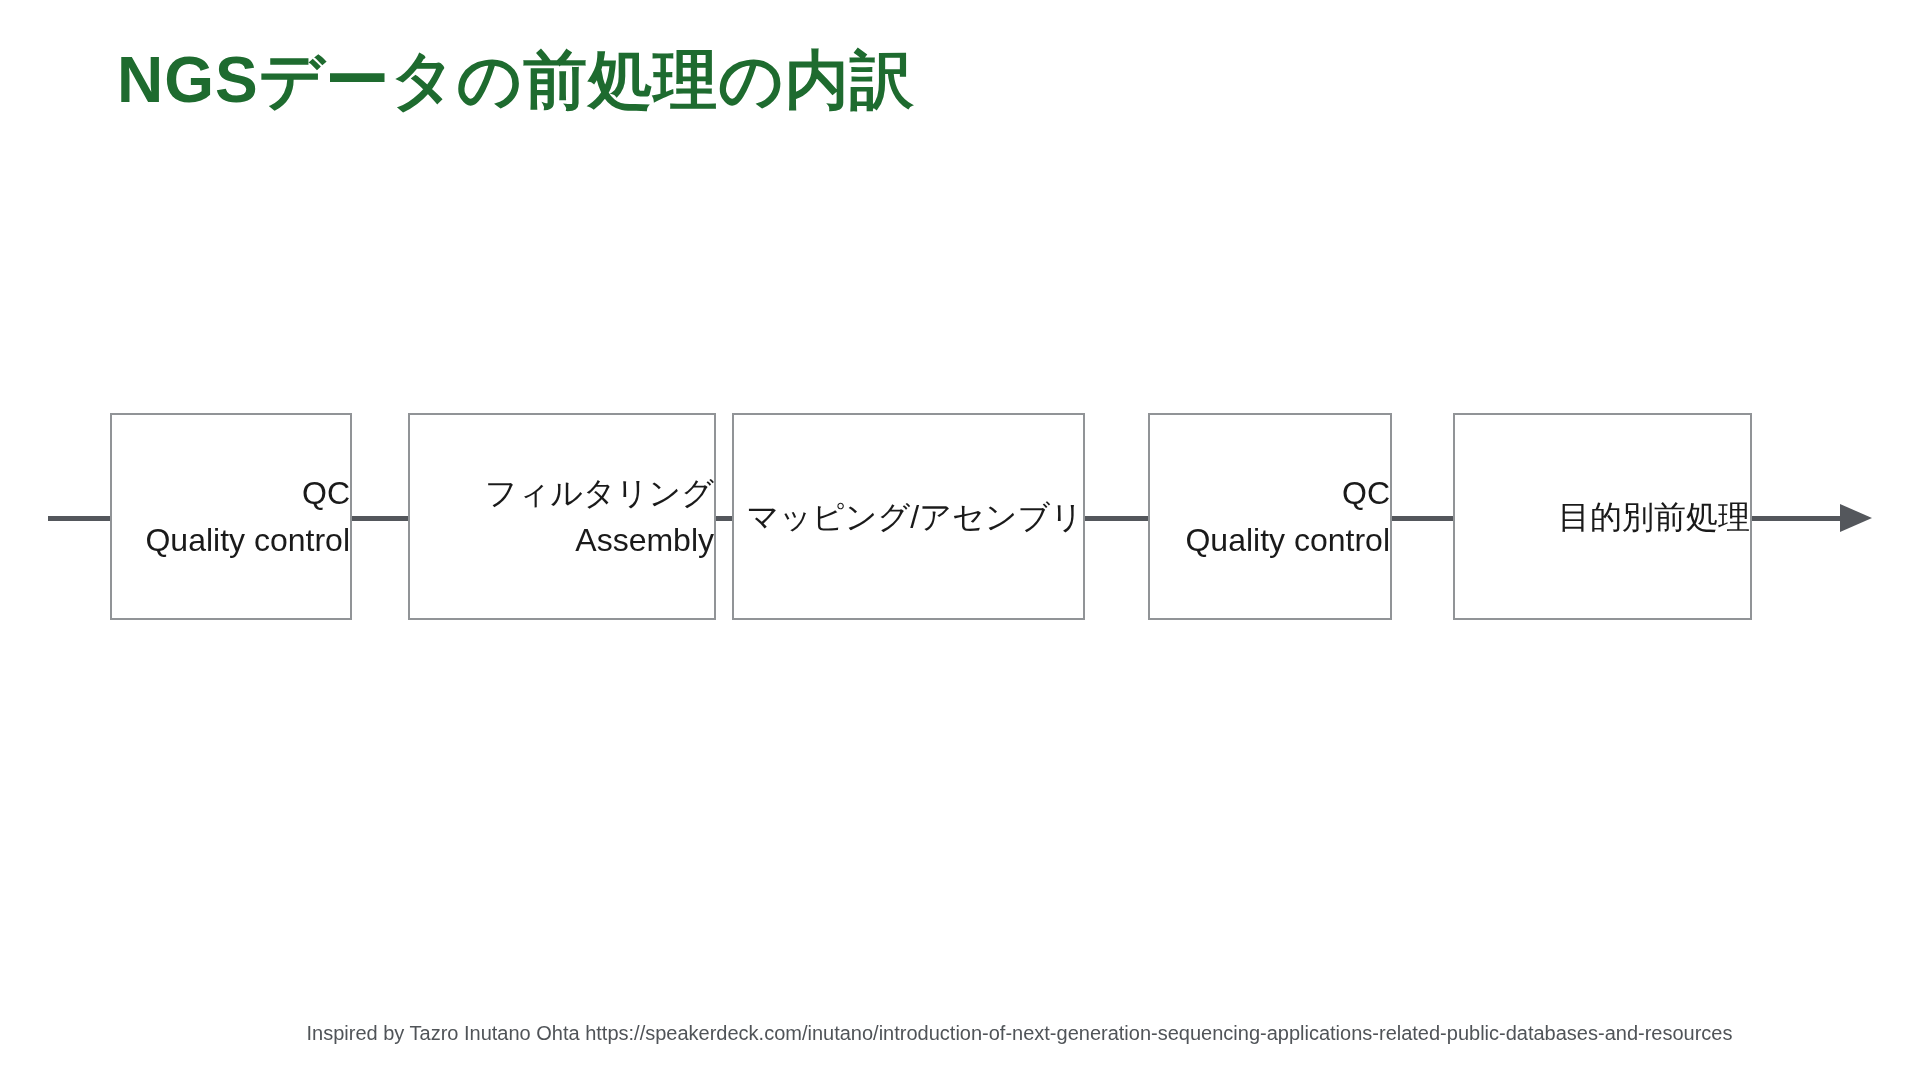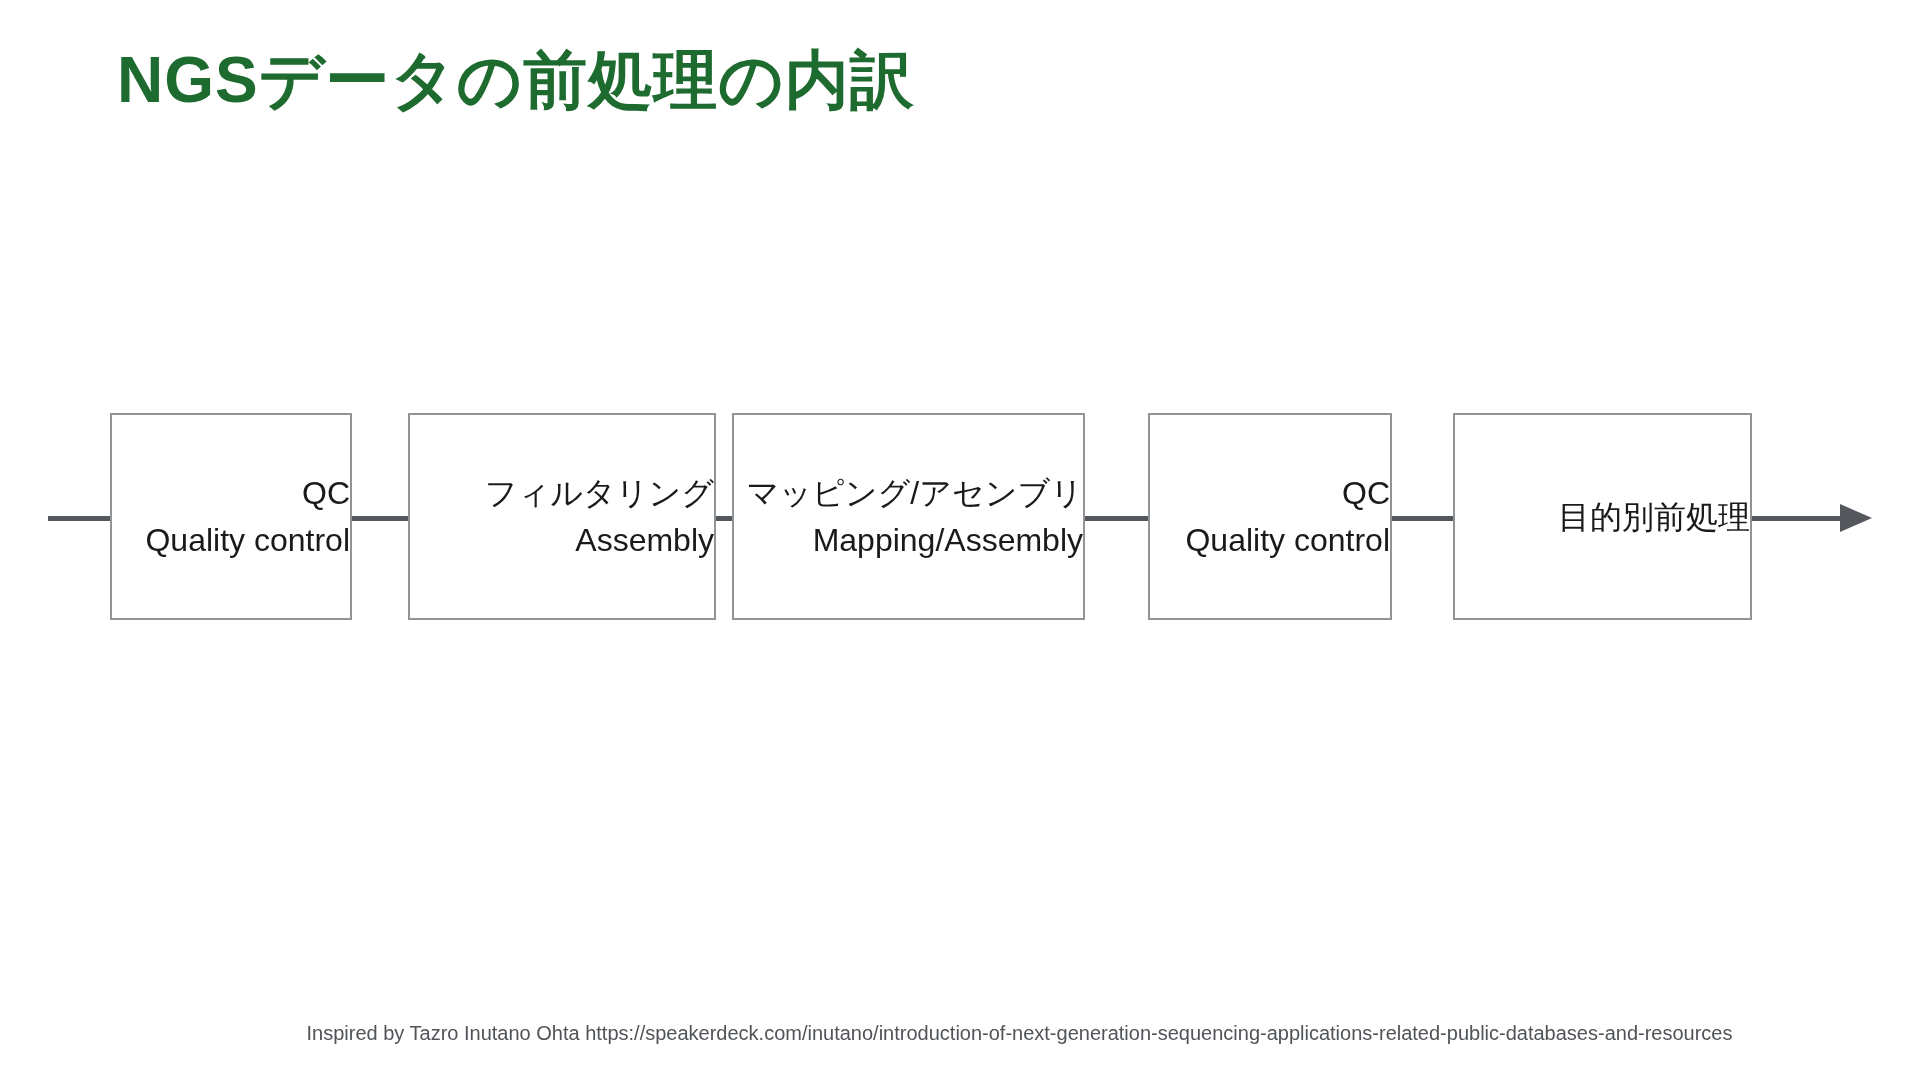--- a/index.html
+++ b/index.html
@@ -101,21 +101,20 @@
       <span class="box-line">Quality control</span>
     </div>
 
     <div class="flow-box" style="left:408px; width:308px;">
       <span class="box-line">フィルタリング</span>
       <span class="box-line">Assembly</span>
     </div>
 
     <div class="flow-box" style="left:732px; width:353px;padding-left:23px;">
       <span class="box-line">マッピング/アセンブリ</span>
-      <span class="box-line">Mapping/Assembly</span>
     </div>
 
     <div class="flow-box" style="left:1148px; width:244px;">
       <span class="box-line">QC</span>
       <span class="box-line">Quality control</span>
     </div>
 
     <div class="flow-box" style="left:1453px; width:299px;">
       <span class="box-line">目的別前処理</span>
     </div>

